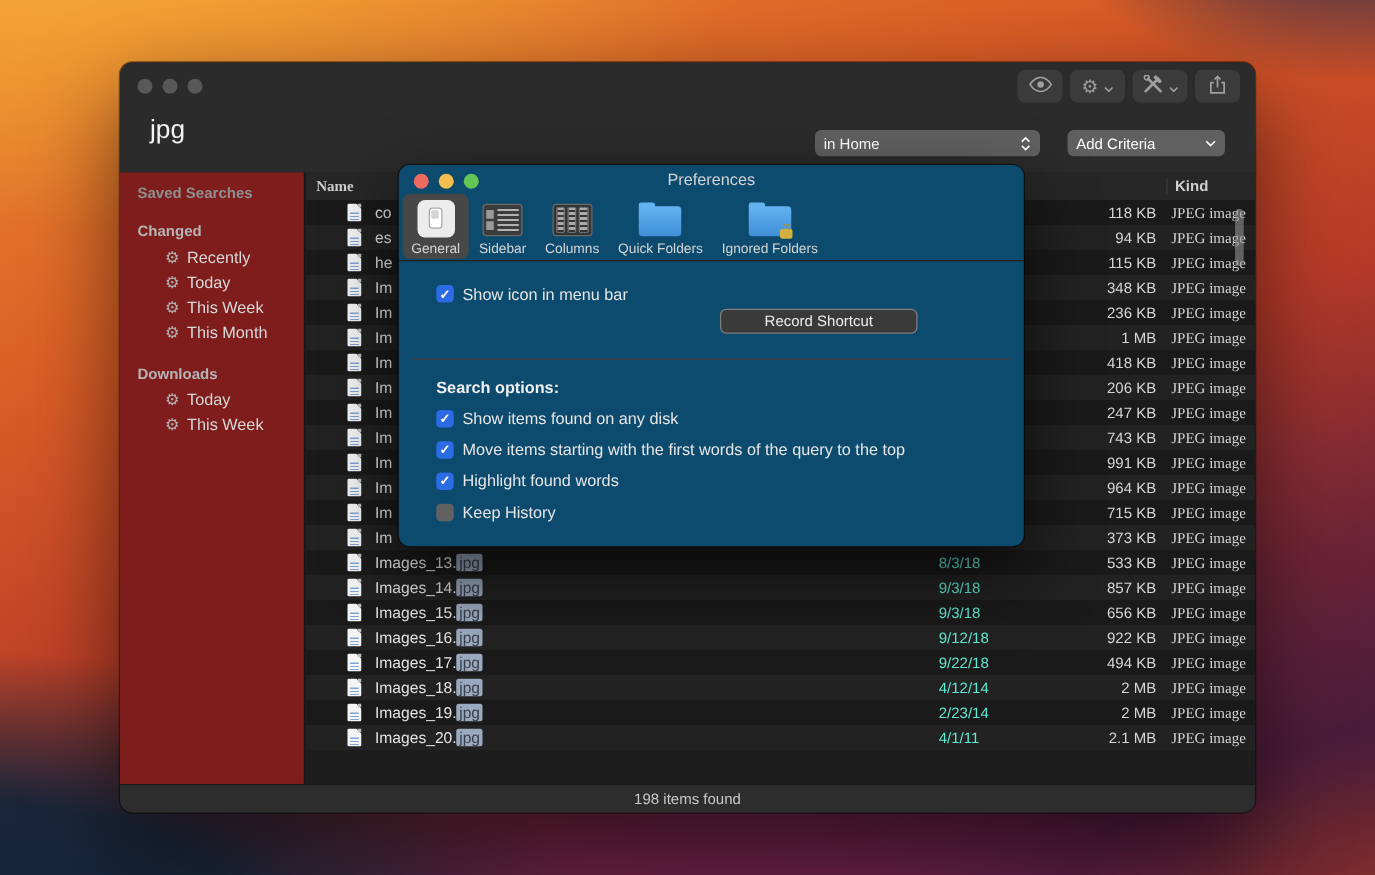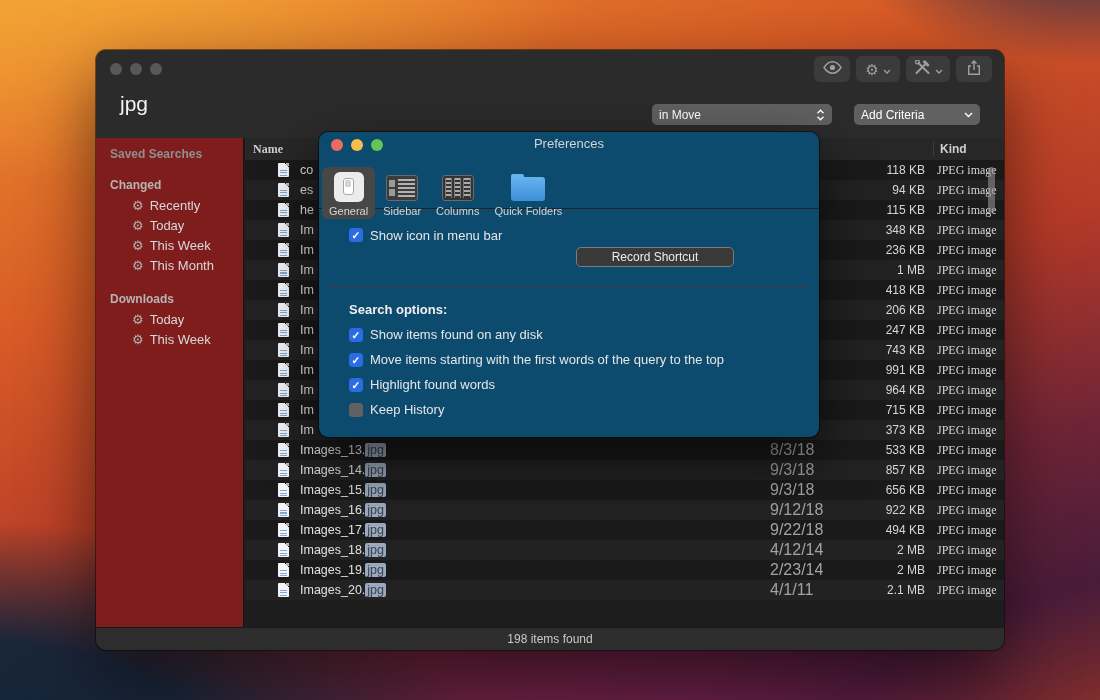--- a/index.html
+++ b/index.html
@@ -49,37 +49,37 @@
   .row{height:20px;position:relative;}
   .row:nth-child(odd){background:#1a1a1a;}
   .row:nth-child(even){background:#222222;}
   .doc{position:absolute;left:33px;top:3px;width:11px;height:14px;
     background:linear-gradient(225deg, rgba(0,0,0,0) 3px, #f5f5f5 3px);border-radius:1px;}
   .doc::before{content:"";position:absolute;right:0;top:0;width:3px;height:3px;background:#bfbfbf;border-radius:0 0 0 2px;}
   .doc::after{content:"";position:absolute;left:2px;right:2px;top:6.5px;height:6px;
     background:repeating-linear-gradient(to bottom,#7fa7d9 0 1px,rgba(0,0,0,0) 1px 2.5px);}
   .cell-name{position:absolute;left:55px;top:0;line-height:20px;font-size:12.5px;color:#e2e2e2;white-space:nowrap;}
   .hl{background:#9aa9bd;color:#3a4150;border-radius:2px;padding:0 2px;}
-  .cell-date{position:absolute;left:525px;line-height:20px;font-size:16px;color:#a3a3a3;}
+  .cell-date{position:absolute;left:506px;line-height:20px;font-size:12px;color:#5eead4;}
   .cell-size{position:absolute;right:79px;line-height:20px;font-size:12px;color:#d6d6d6;}
   .cell-kind{position:absolute;left:692px;right:0;line-height:20px;font-size:12px;color:#d6d6d6;
     overflow:hidden;white-space:nowrap;font-family:Liberation Serif, serif;}
   .thumb{position:absolute;left:892px;top:117px;width:7px;height:46px;border-radius:4px;background:#8f8f8f;opacity:.6;}
   .statusbar{position:absolute;left:0;right:0;bottom:0;height:22px;background:#2d2d2d;border-top:1px solid #191919;
     border-radius:0 0 10px 10px;display:flex;align-items:center;justify-content:center;font-size:12px;color:#c9c9c9;}
   
   .dialog{position:absolute;left:319px;top:132px;width:500px;height:305px;background:#0c4a6e;border-radius:9px;
     box-shadow:0 22px 55px rgba(0,0,0,.65), 0 0 0 1px rgba(0,0,0,.5);z-index:5;}
   .dlg-title{position:absolute;top:0;left:0;right:0;height:22px;text-align:center;line-height:24px;
     font-size:13px;color:#d4d4d4;}
   .dlg-traffic{position:absolute;left:12px;top:7px;display:flex;gap:8px;z-index:2;}
   .dl-red{background:#ed6a5f}.dl-yellow{background:#f5bf4f}.dl-green{background:#62c554}
   .dlg-tabs{position:absolute;top:22px;left:0;right:0;height:55px;display:flex;align-items:flex-start;
     padding:1px 0 0 3px;border-bottom:1px solid #232323;box-sizing:border-box;}
-  .tab{display:flex;flex-direction:column;align-items:center;padding:3px 7px 2px;border-radius:6px;margin-right:1px;margin-top:12px;}
+  .tab{display:flex;flex-direction:column;align-items:center;padding:3px 7px 2px;border-radius:6px;margin-right:1px;}
   .tab.selected{background:#474747;}
   .ticon{height:33px;display:flex;align-items:center;justify-content:center;}
   .tlabel{font-size:11px;color:#d6d6d6;margin-top:2px;white-space:nowrap;}
   .i-general{width:30px;height:30px;background:#ececec;border-radius:6px;position:relative;}
   .i-general::before{content:"";position:absolute;left:9px;top:6px;width:11px;height:17px;border:1.5px solid #a8a8a8;
     border-radius:3px;background:#fff;box-sizing:border-box;}
   .i-general::after{content:"";position:absolute;left:11.5px;top:8.5px;width:6px;height:7px;background:#d4d4d4;border-radius:1.5px;}
   .i-sidebar{width:32px;height:26px;margin-top:3px;background:#3c3c3c;border:1px solid #6a6a6a;border-radius:3px;
     position:relative;overflow:hidden;box-sizing:border-box;}
   .i-sidebar::before{content:"";position:absolute;left:2px;top:4px;width:6px;height:7px;background:#9a9a9a;box-shadow:0 9px 0 #9a9a9a;}
@@ -153,21 +153,21 @@
         <span>
           <svg width="14" height="16" viewBox="0 0 14 16">
               <path d="M4 6 H1.7 V14.3 H12.3 V6 H10" fill="none" stroke="#9f9f9f" stroke-width="1.4"></path>
               <path d="M7 10 V1.6 M4.5 3.6 L7 1.1 L9.5 3.6" fill="none" stroke="#9f9f9f" stroke-width="1.4"></path>
             </svg>
         </span>
       </button>
     </div>
     <div class="query">jpg</div>
     <div class="popup scope">
-      <span>in Move</span>
+      <span>in Home</span>
       <span class="caret">
         <svg width="9" height="12" viewBox="0 0 9 12">
             <path d="M1.5 4.3 L4.5 1.3 L7.5 4.3 M1.5 7.7 L4.5 10.7 L7.5 7.7" fill="none" stroke="#ffffff" stroke-width="1.4"></path>
           </svg>
       </span>
     </div>
     <div class="popup addcrit">
       <span>Add Criteria</span>
       <span class="caret">
         <svg width="9" height="6" viewBox="0 0 9 6">
@@ -406,20 +406,28 @@
           </div>
         </div>
         <span class="tlabel">Columns</span>
       </div>
       <div class="tab">
         <div class="ticon">
           <div class="i-folder"></div>
         </div>
         <span class="tlabel">Quick Folders</span>
       </div>
+      <div class="tab">
+        <div class="ticon">
+          <div class="i-folder">
+            <span class="lockbadge"></span>
+          </div>
+        </div>
+        <span class="tlabel">Ignored Folders</span>
+      </div>
     </div>
 
   <div class="pref-row" style="top:94px;">
     <span class="cb checked" id="cb-showicon">
         <span class="tick">✓</span>
       </span>
     <span>Show icon in menu bar</span>
   </div>
   <button class="record-btn">Record Shortcut</button>
 

